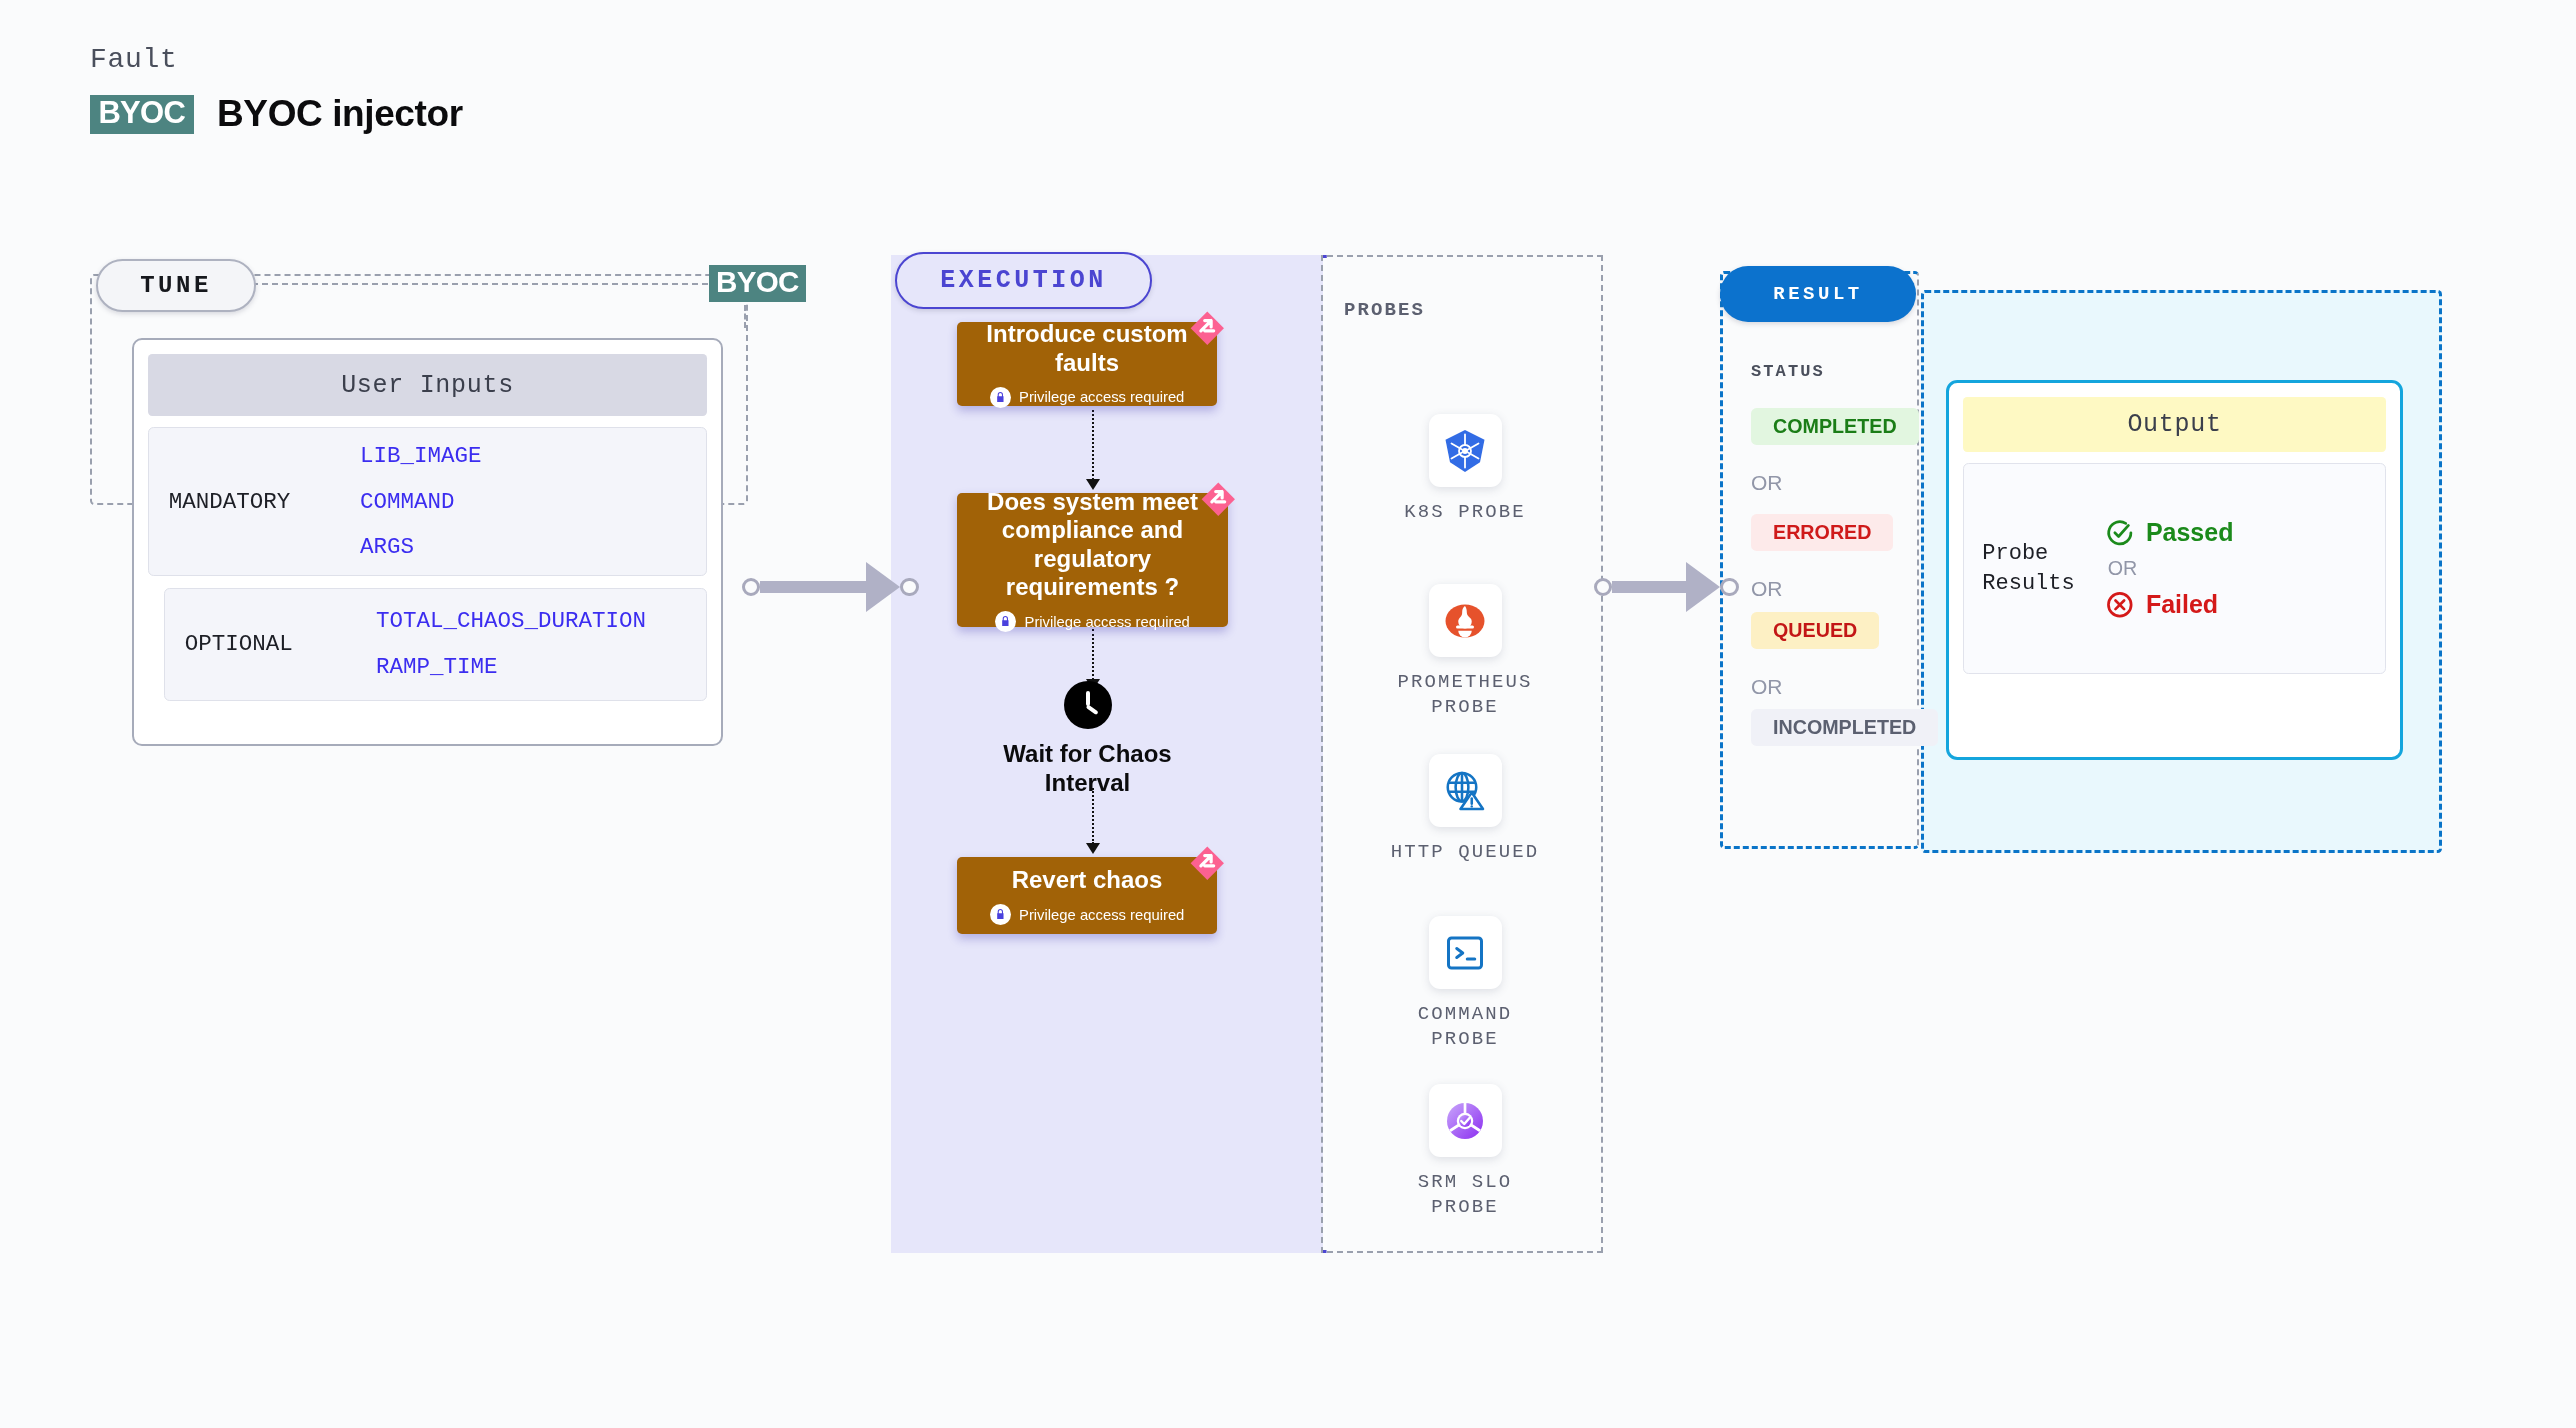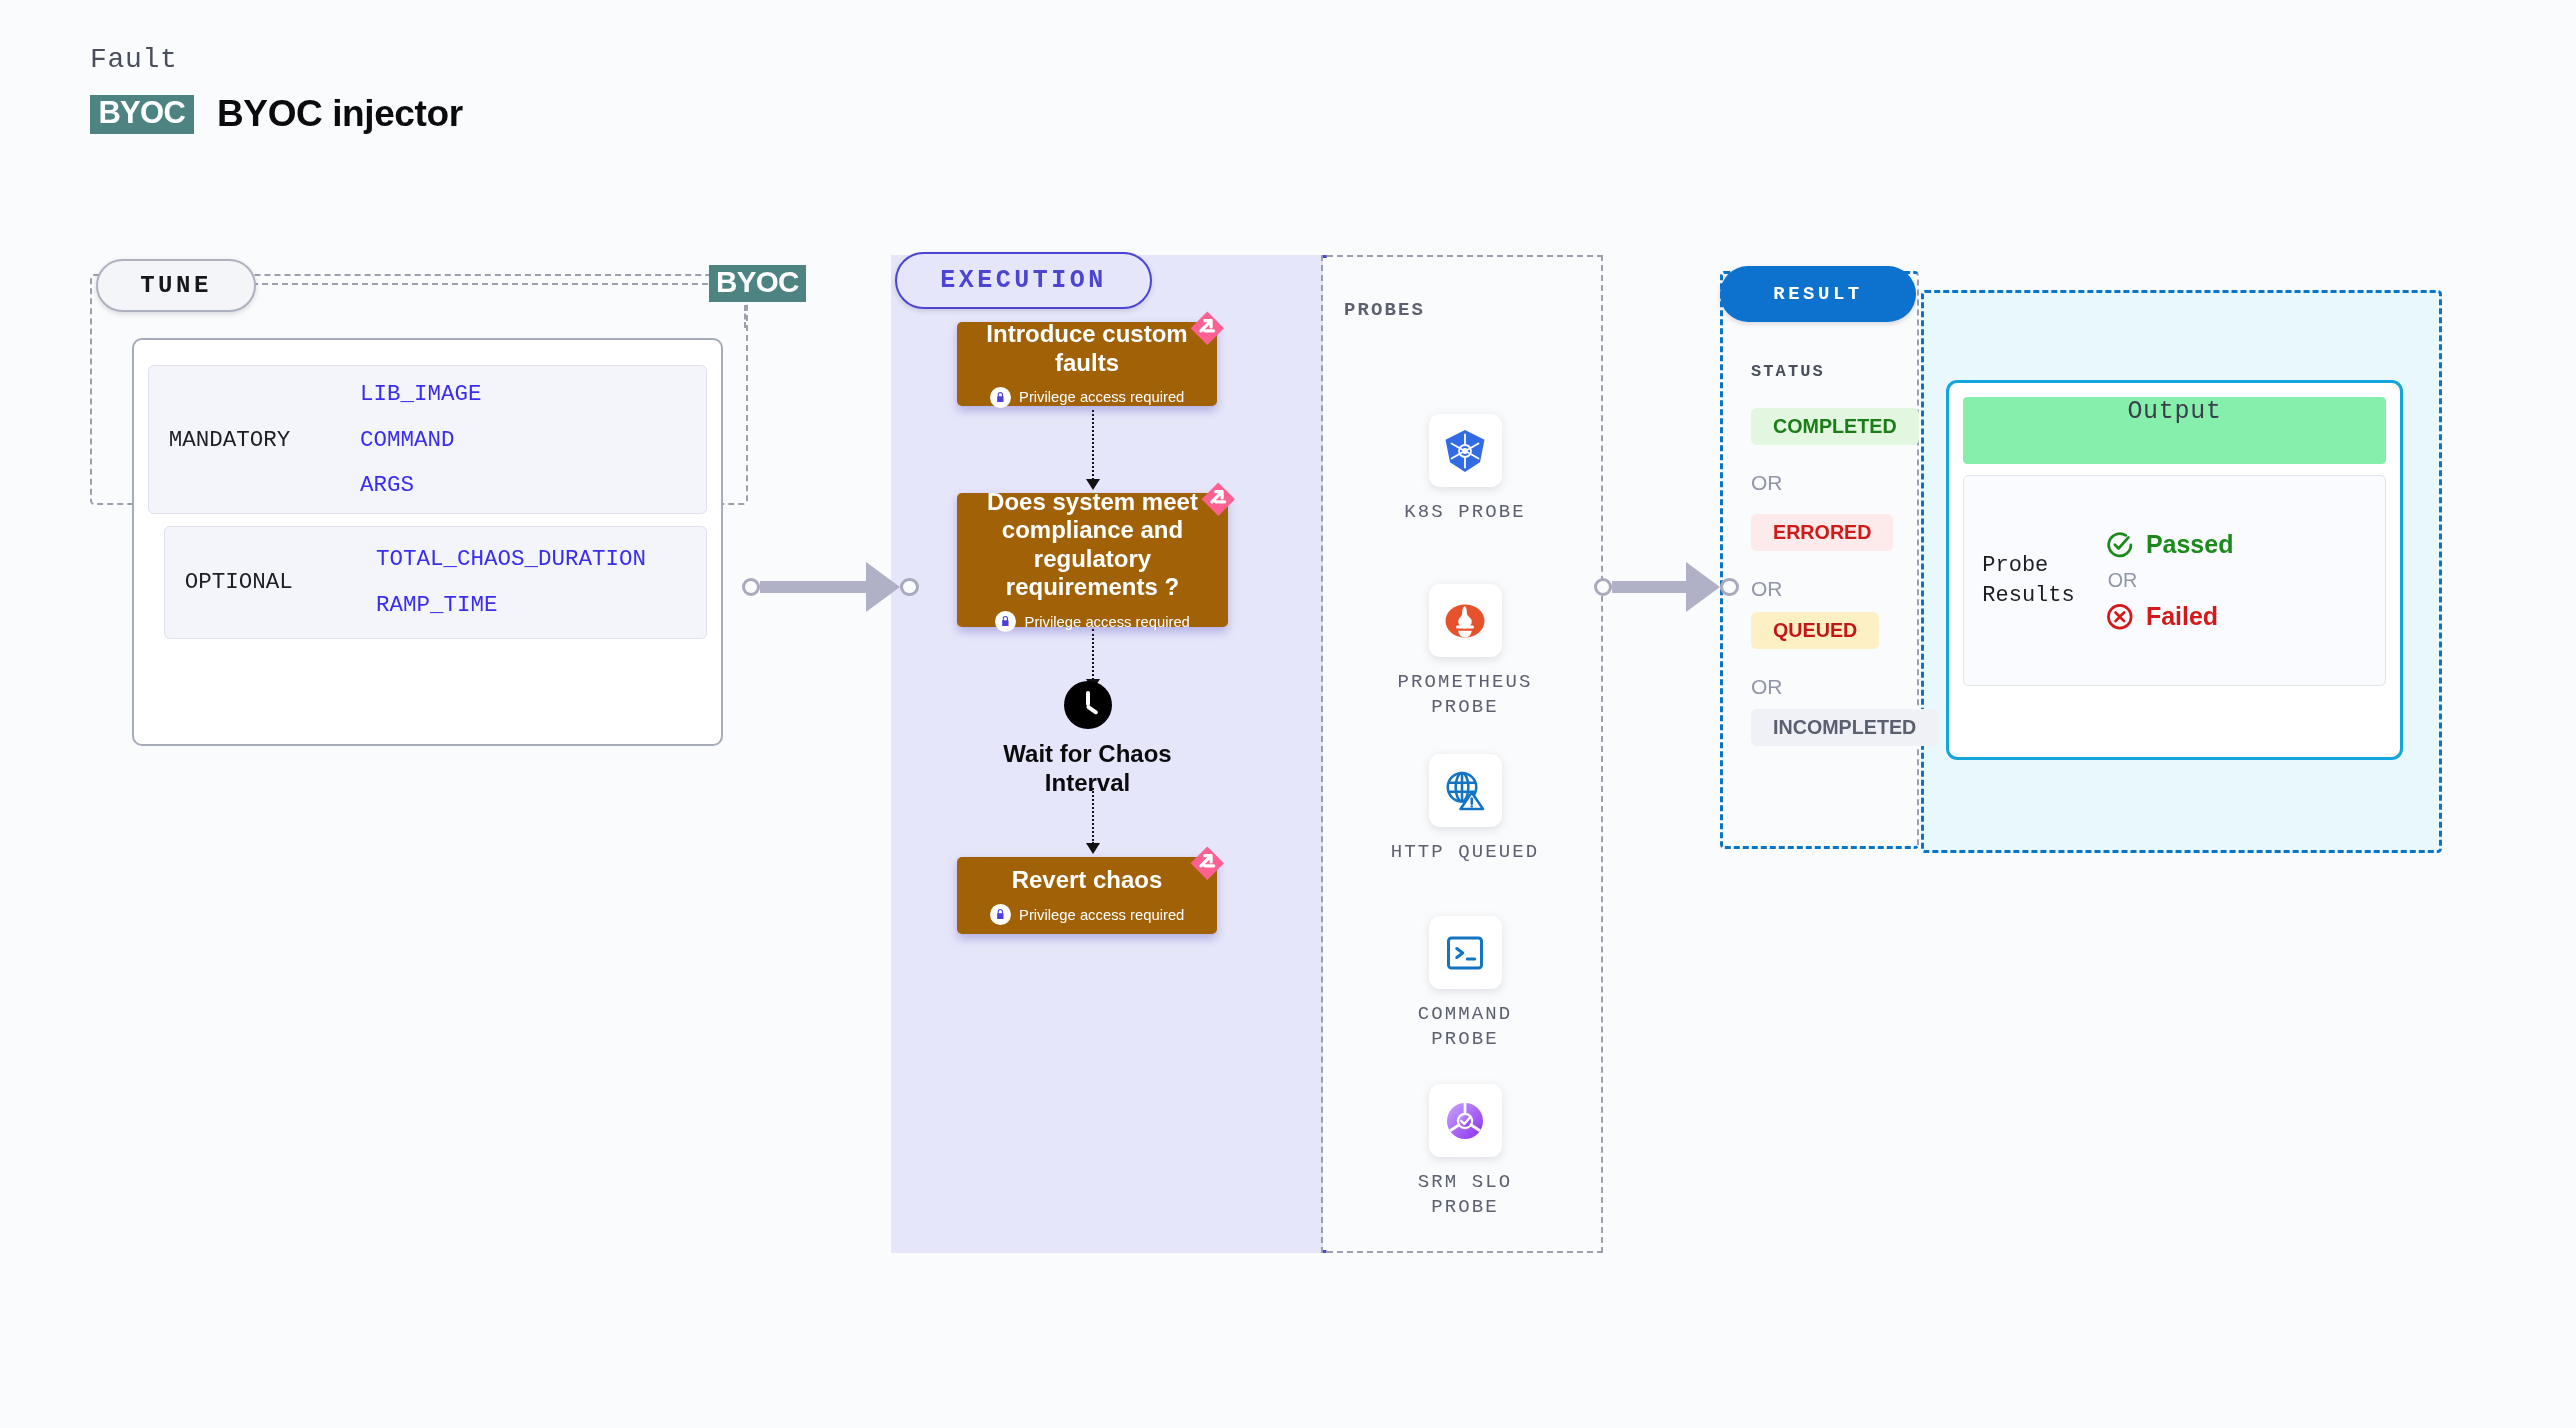--- a/index.html
+++ b/index.html
@@ -123,21 +123,21 @@
   #sb1{top:514px;background:#fdeaea;color:#cf1a1a;}
   #or1{top:577px;}
   #sb2{top:612px;background:#fdf0c4;color:#c31616;}
   #or2{top:675px;}
   #sb3{top:709px;background:#f0f1f7;color:#5b6070;}
 
   #result-outer{position:absolute;left:1921px;top:290px;width:521px;height:563px;
      border:3.5px dashed #0a74c8;border-radius:4.2px;background:#e9f8fd;box-sizing:border-box;}
   #output-card{position:absolute;left:1946px;top:380px;width:457px;height:380px;
      background:#fff;border:3.5px solid #14a5dd;border-radius:11.3px;box-sizing:border-box;padding:14px;}
-  #output-head{height:67px;background:#86efac;border-radius:4.2px;display:flex;align-items:flex-start;justify-content:center;}
+  #output-head{height:55px;background:#fef9c3;border-radius:4.2px;display:flex;align-items:center;justify-content:center;}
   #output-head span{font-family:"Liberation Mono",monospace;font-size:25px;color:#3b3f4c;letter-spacing:0.7px;}
   #metrics-row{margin-top:11.3px;height:56px;background:#fafbfe;border:1.4px solid #e1e3ec;border-radius:5.6px;
      display:flex;align-items:center;box-sizing:border-box;}
   #metrics-row .k{width:141px;padding-left:18.3px;font-family:"Liberation Mono",monospace;font-size:22px;color:#1d1f26;box-sizing:border-box;}
   #metrics-row .v{font-family:"Liberation Mono",monospace;font-size:22px;color:#3b2df0;}
   #probe-results-row{margin-top:11.3px;height:211px;background:#fafbfe;border:1.4px solid #e1e3ec;border-radius:5.6px;
      display:flex;align-items:center;box-sizing:border-box;}
   #probe-results-row .k{width:141px;padding-left:18.3px;font-family:"Liberation Mono",monospace;
      font-size:22px;color:#1d1f26;line-height:1.35;box-sizing:border-box;}
   .res-line{display:flex;align-items:center;gap:11.3px;font-size:25px;font-weight:bold;}
@@ -157,20 +157,23 @@
 
 <div id="tune-dashed"></div>
 <div class="stage-pill" id="tune-pill">
   <span>TUNE</span>
 </div>
 <div id="tune-conn"></div>
 <div id="byoc-edge">BYOC</div>
 <div id="byoc-edge-stem"></div>
 
 <div id="userinputs-card">
+  <div id="userinputs-head">
+    <span>User Inputs</span>
+  </div>
 
   <div class="io-block" id="mandatory-block">
     <div class="io-label">MANDATORY</div>
     <div class="io-vals">
       <div>LIB_IMAGE</div>
       <div>COMMAND</div>
       <div>ARGS</div>
     </div>
   </div>
 

